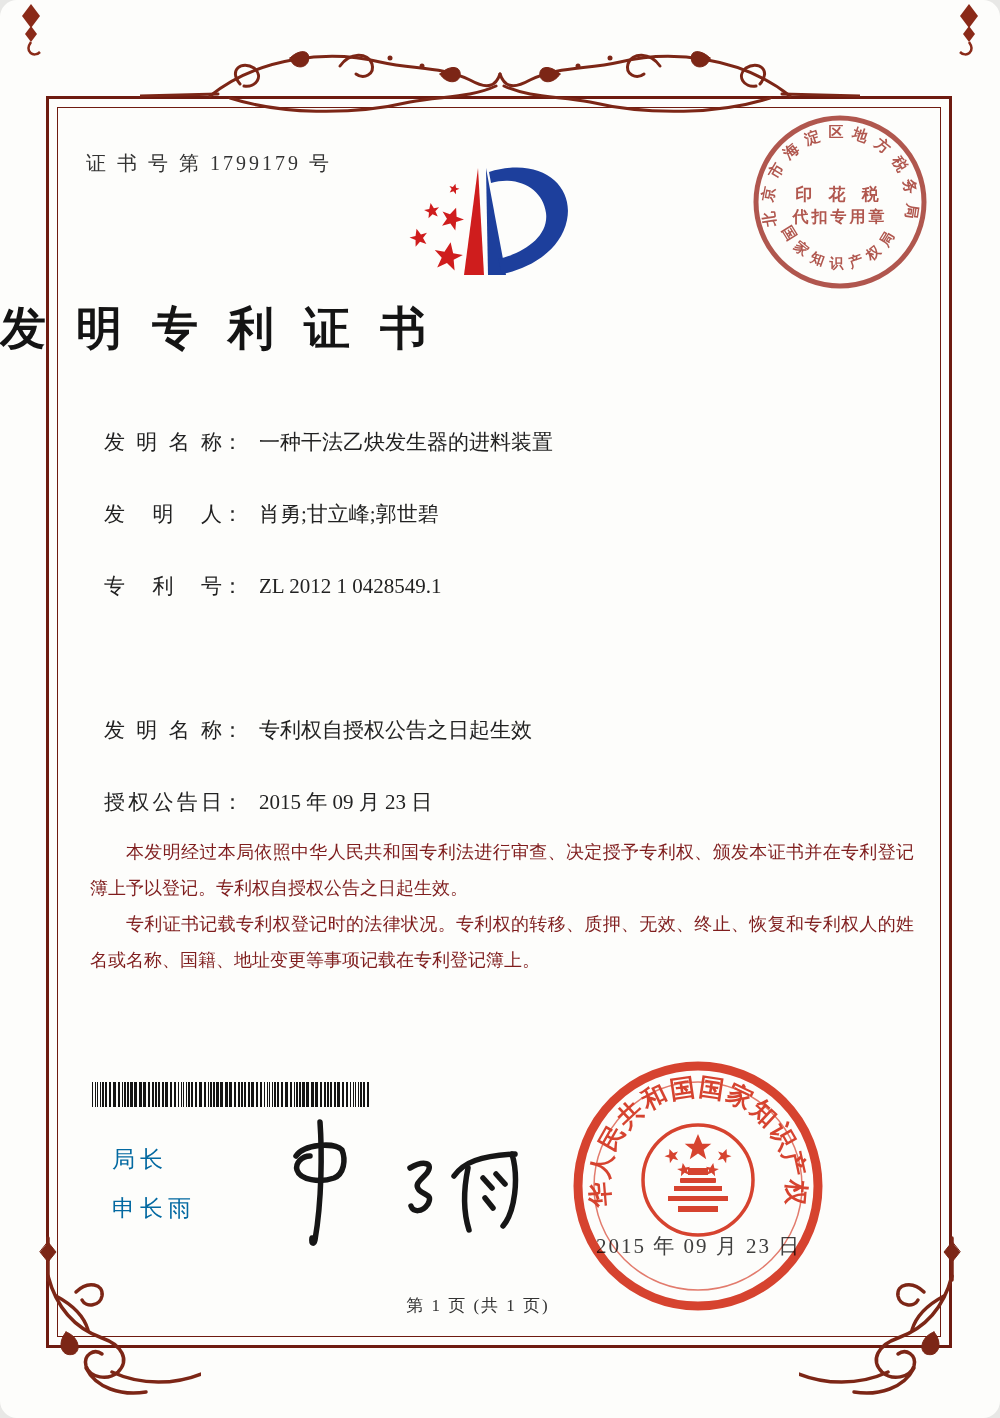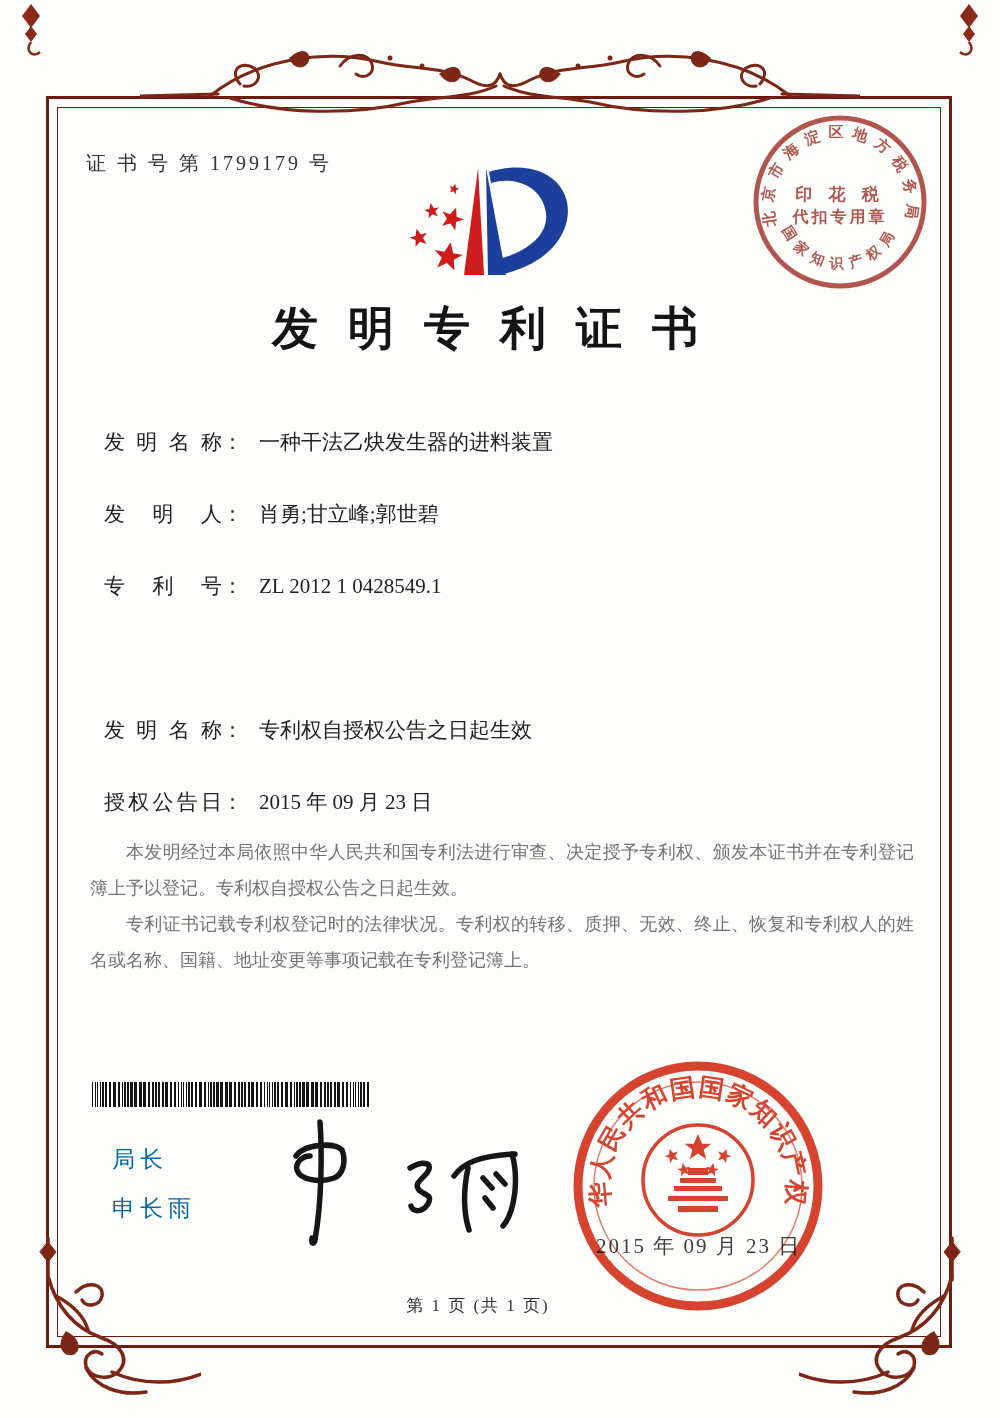--- a/index.html
+++ b/index.html
@@ -1,34 +1,34 @@
 <!DOCTYPE html>
 <html><head>
 <meta charset="utf-8">
 <style>
   html,body{margin:0;padding:0;background:#e8e8e6;}
   .page{position:relative;width:1000px;height:1418px;background:#fdfdfb;overflow:hidden;
-        font-family:"Liberation Serif","DejaVu Serif",serif;color:#222;}
+        font-family:"Liberation Serif","DejaVu Serif",serif;color:#222;border-radius:17px;}
   
   .frame-outer{position:absolute;left:46px;top:96px;width:900px;height:1246px;
         border:3px solid #6e1b10;z-index:1;}
   .frame-inner{position:absolute;left:57px;top:107px;width:882px;height:1228px;
         border:1px solid #6e1b10;z-index:1;}
   .orn{position:absolute;z-index:2;}
   .cert-no{position:absolute;left:86px;top:150px;font-size:20px;letter-spacing:3px;color:#333;z-index:3;}
   .logo{position:absolute;left:392px;top:156px;z-index:3;}
   .tax-stamp{position:absolute;left:750px;top:112px;z-index:4;opacity:.85;}
-  .title{position:absolute;left:0;top:298px;width:1000px;text-align:center;
+  .title{position:absolute;left:0;top:298px;width:1000px;text-align:left;
          font-size:46px;font-weight:bold;letter-spacing:30px;color:#141414;z-index:3;}
   .frow{position:absolute;left:104px;height:30px;font-size:21px;white-space:nowrap;z-index:3;}
   .flabel{display:inline-block;width:118px;text-align:justify;text-align-last:justify;vertical-align:bottom;}
   .fcolon{display:inline-block;}
   .fvalue{display:inline-block;margin-left:16px;}
   .paras{position:absolute;left:90px;top:834px;width:824px;z-index:3;}
-  .paras p{margin:0;font-size:18px;line-height:36px;text-align:justify;text-indent:2em;color:#737373;}
+  .paras p{margin:0;font-size:18px;line-height:36px;text-align:justify;text-indent:2em;color:#7f1d1d;}
   .barcode{position:absolute;left:92px;top:1082px;width:280px;height:25px;display:flex;
            align-items:stretch;overflow:hidden;z-index:3;}
   .barcode .bar{background:#141414;flex:0 0 auto;}
   .signer{position:absolute;left:112px;top:1144px;z-index:3;font-size:23px;letter-spacing:5px;color:#0369a1;}
   .signer div{margin-bottom:18px;}
   .autograph{position:absolute;left:262px;top:1116px;z-index:3;}
   .seal{position:absolute;left:566px;top:1054px;z-index:4;opacity:.95;}
   .seal-date{position:absolute;left:596px;top:1232px;font-size:21px;letter-spacing:2px;
              color:#3f3f3f;z-index:5;mix-blend-mode:multiply;white-space:nowrap;}
   .footer{position:absolute;left:0;top:1294px;width:956px;text-align:center;

